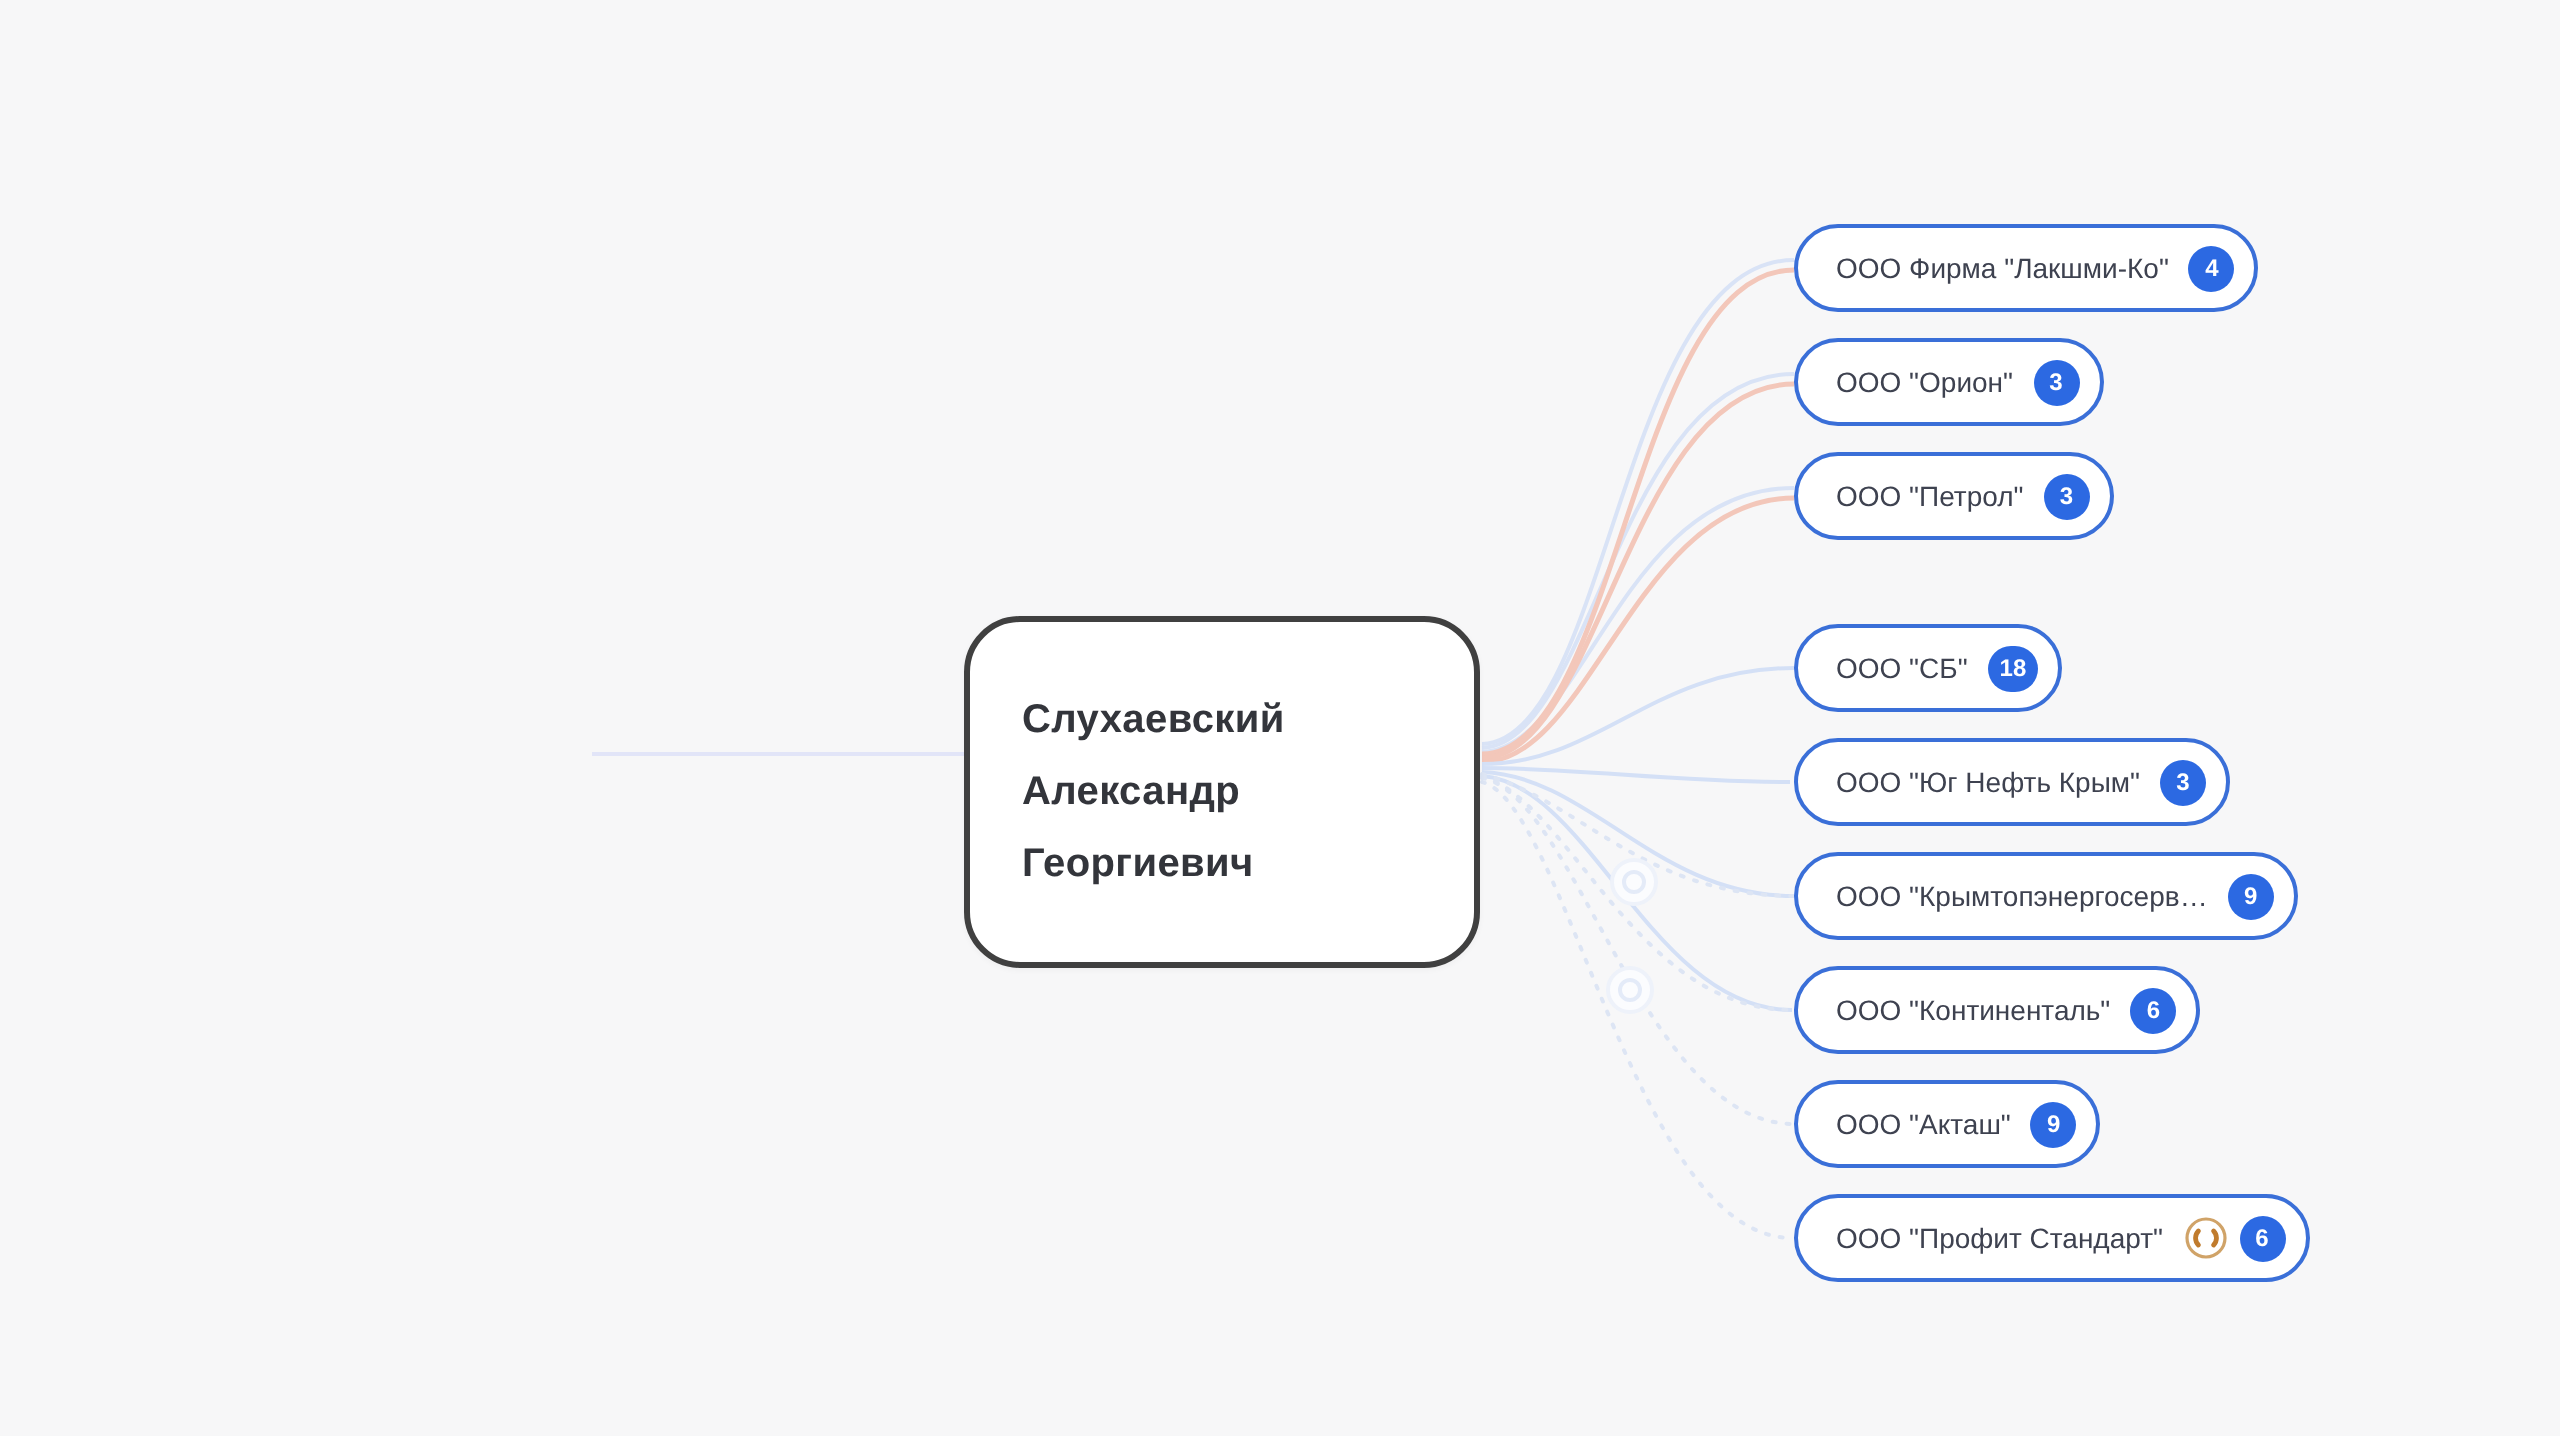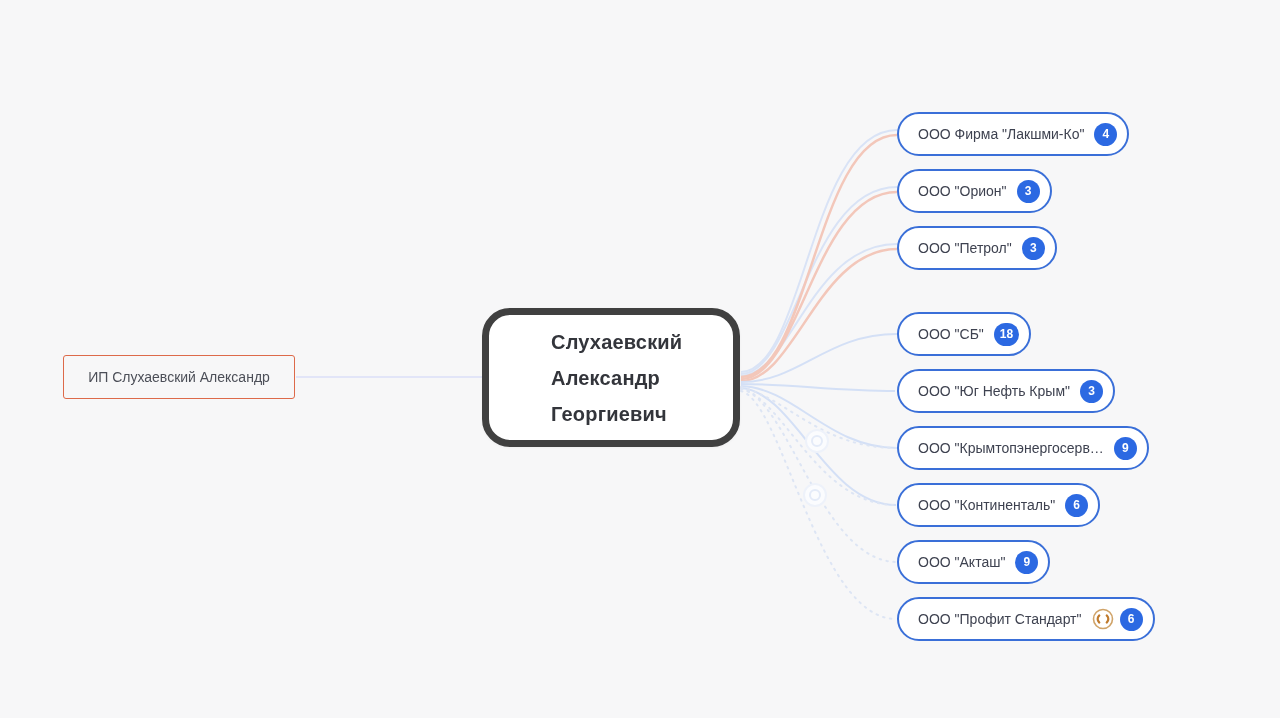--- a/index.html
+++ b/index.html
@@ -10,25 +10,24 @@
   
   .lnode{
     position:absolute;left:63px;top:355px;width:232px;height:44px;
     border:1.5px solid #dd6a4a;border-radius:3px;
     display:flex;align-items:center;justify-content:center;
     font-size:14px;color:#4c4f58;background:transparent;box-sizing:border-box;
   }
 
   
   .cnode{
-    position:absolute;left:482px;top:308px;width:258px;height:139px;
-    background:#ffffff;border:7px solid #404040;border-radius:28px;
+    position:absolute;left:482px;top:308px;width:258px;height:176px;
+    background:#ffffff;border:3px solid #404040;border-radius:28px;
     box-sizing:border-box;display:flex;align-items:center;
     box-shadow:0 1px 3px rgba(0,0,0,0.04);
-    padding-left:36px;
   }
   .cnode .ctext{
     padding:0 26px;font-size:20px;font-weight:bold;color:#33353b;
     line-height:36px;white-space:pre-line;letter-spacing:.2px;
   }
 
   
   .rnode{
     position:absolute;left:897px;height:44px;
     background:#ffffff;border:2px solid #3a6fd8;border-radius:22px;
@@ -78,23 +77,20 @@
     <g>
       <circle cx="817" cy="441" r="11" fill="#fbfcfe" stroke="#eef2fa" stroke-width="2"></circle>
       <circle cx="817" cy="441" r="5" fill="none" stroke="#e4ebf8" stroke-width="2"></circle>
     </g>
     <g>
       <circle cx="815" cy="495" r="11" fill="#fbfcfe" stroke="#eef2fa" stroke-width="2"></circle>
       <circle cx="815" cy="495" r="5" fill="none" stroke="#e4ebf8" stroke-width="2"></circle>
     </g>
   </svg>
 
-  <div class="lnode">
-    <span>ИП Слухаевский Александр</span>
-  </div>
 
   <div class="cnode">
     <div class="ctext">Слухаевский
 Александр
 Георгиевич</div>
   </div>
 
   <div class="rnode r0">
     <span class="label">ООО Фирма "Лакшми-Ко"</span>
     <span class="badge">4</span>

